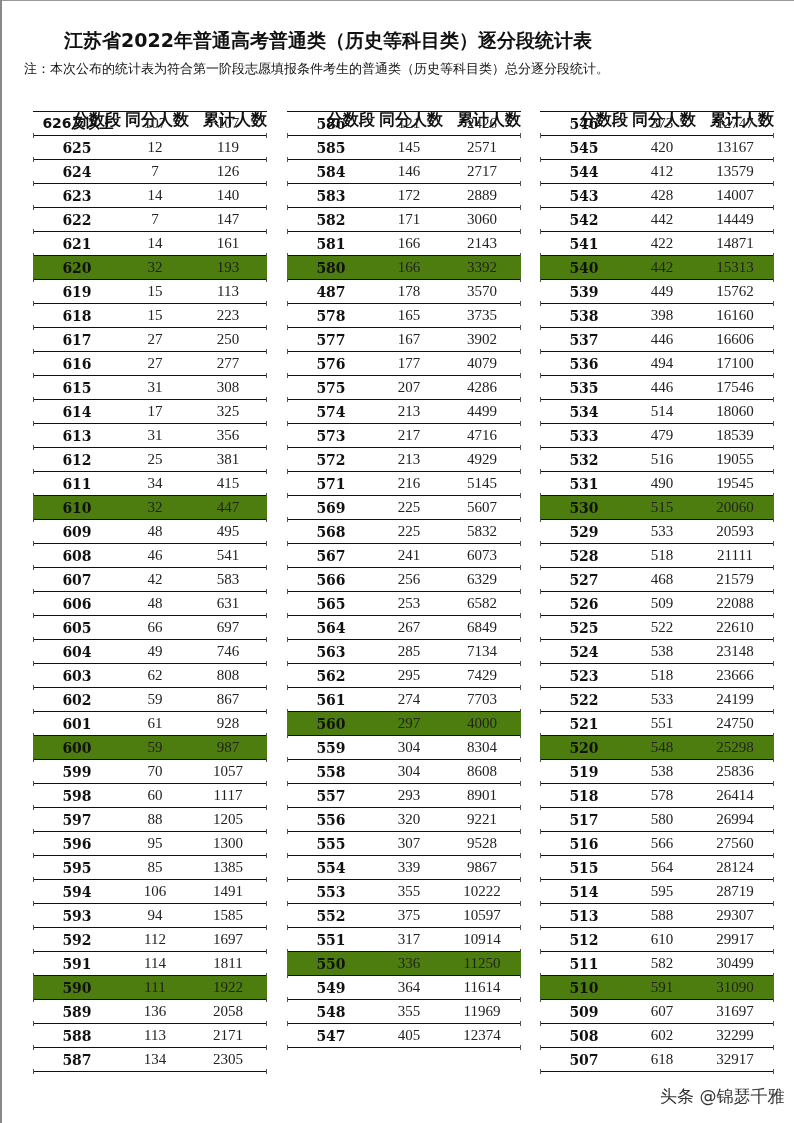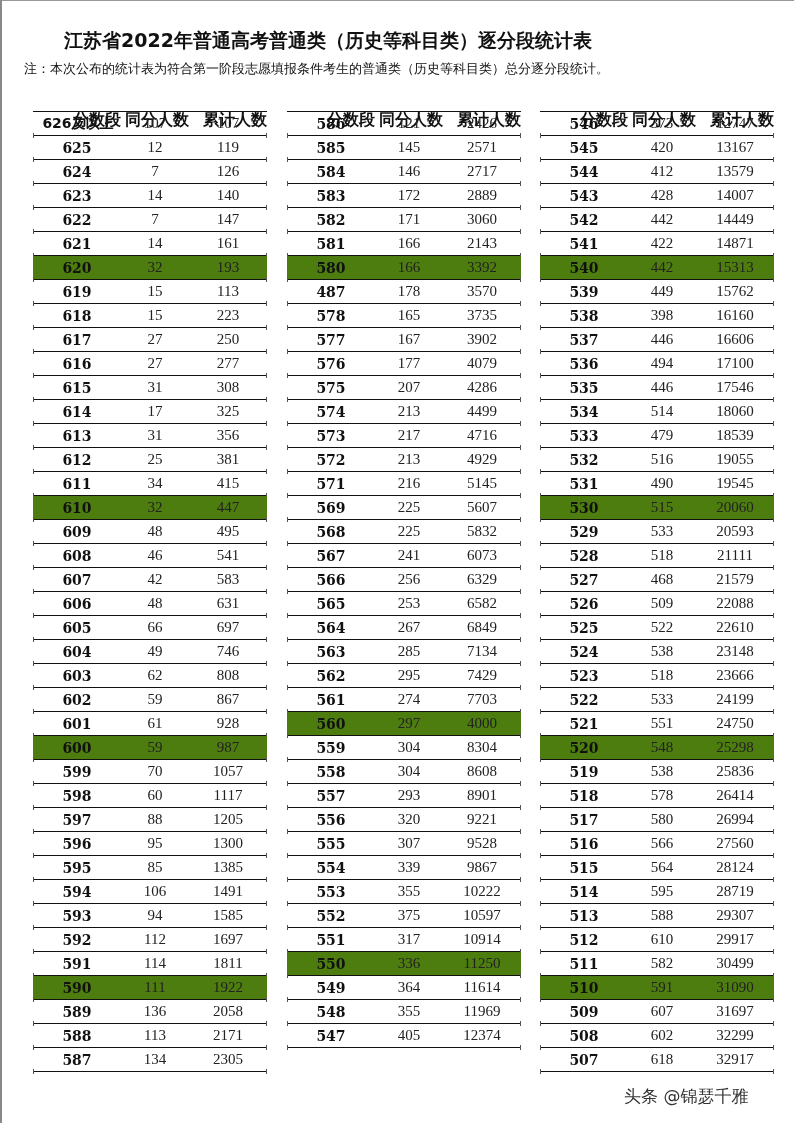--- a/index.html
+++ b/index.html
@@ -38,21 +38,21 @@
     .row::before, .row::after {
       content: ""; position: absolute; bottom: -3px; width: 1px; height: 5px; background: #555;
     }
     .row::before { left: 0; }
     .row::after { right: 0; }
     .row.shade { background: #4d7c0f; justify-content: space-between; }
     .row .c1 { font-weight: bold; font-family: "DejaVu Serif", serif; font-size: 14px; }
     .row .c1.first { text-align: center; padding-left: 2px; width: 86px; font-family: "DejaVu Sans", sans-serif; }
     .row .c2, .row .c3 { font-family: "Liberation Serif", serif; font-size: 15px; color: #222; }
     .watermark {
-      position: absolute; top: 1085px; left: 624px; font-size: 17px; color: #333;
+      position: absolute; top: 1085px; left: 660px; font-size: 17px; color: #333;
       font-family: "DejaVu Sans", sans-serif; text-shadow: 1px 1px 1px #fff, -1px -1px 1px #fff;
       white-space: nowrap;
     }
   </style>
 </head>
 <body>
 
 <div class="top-edge"></div>
 <div class="left-edge"></div>
 

